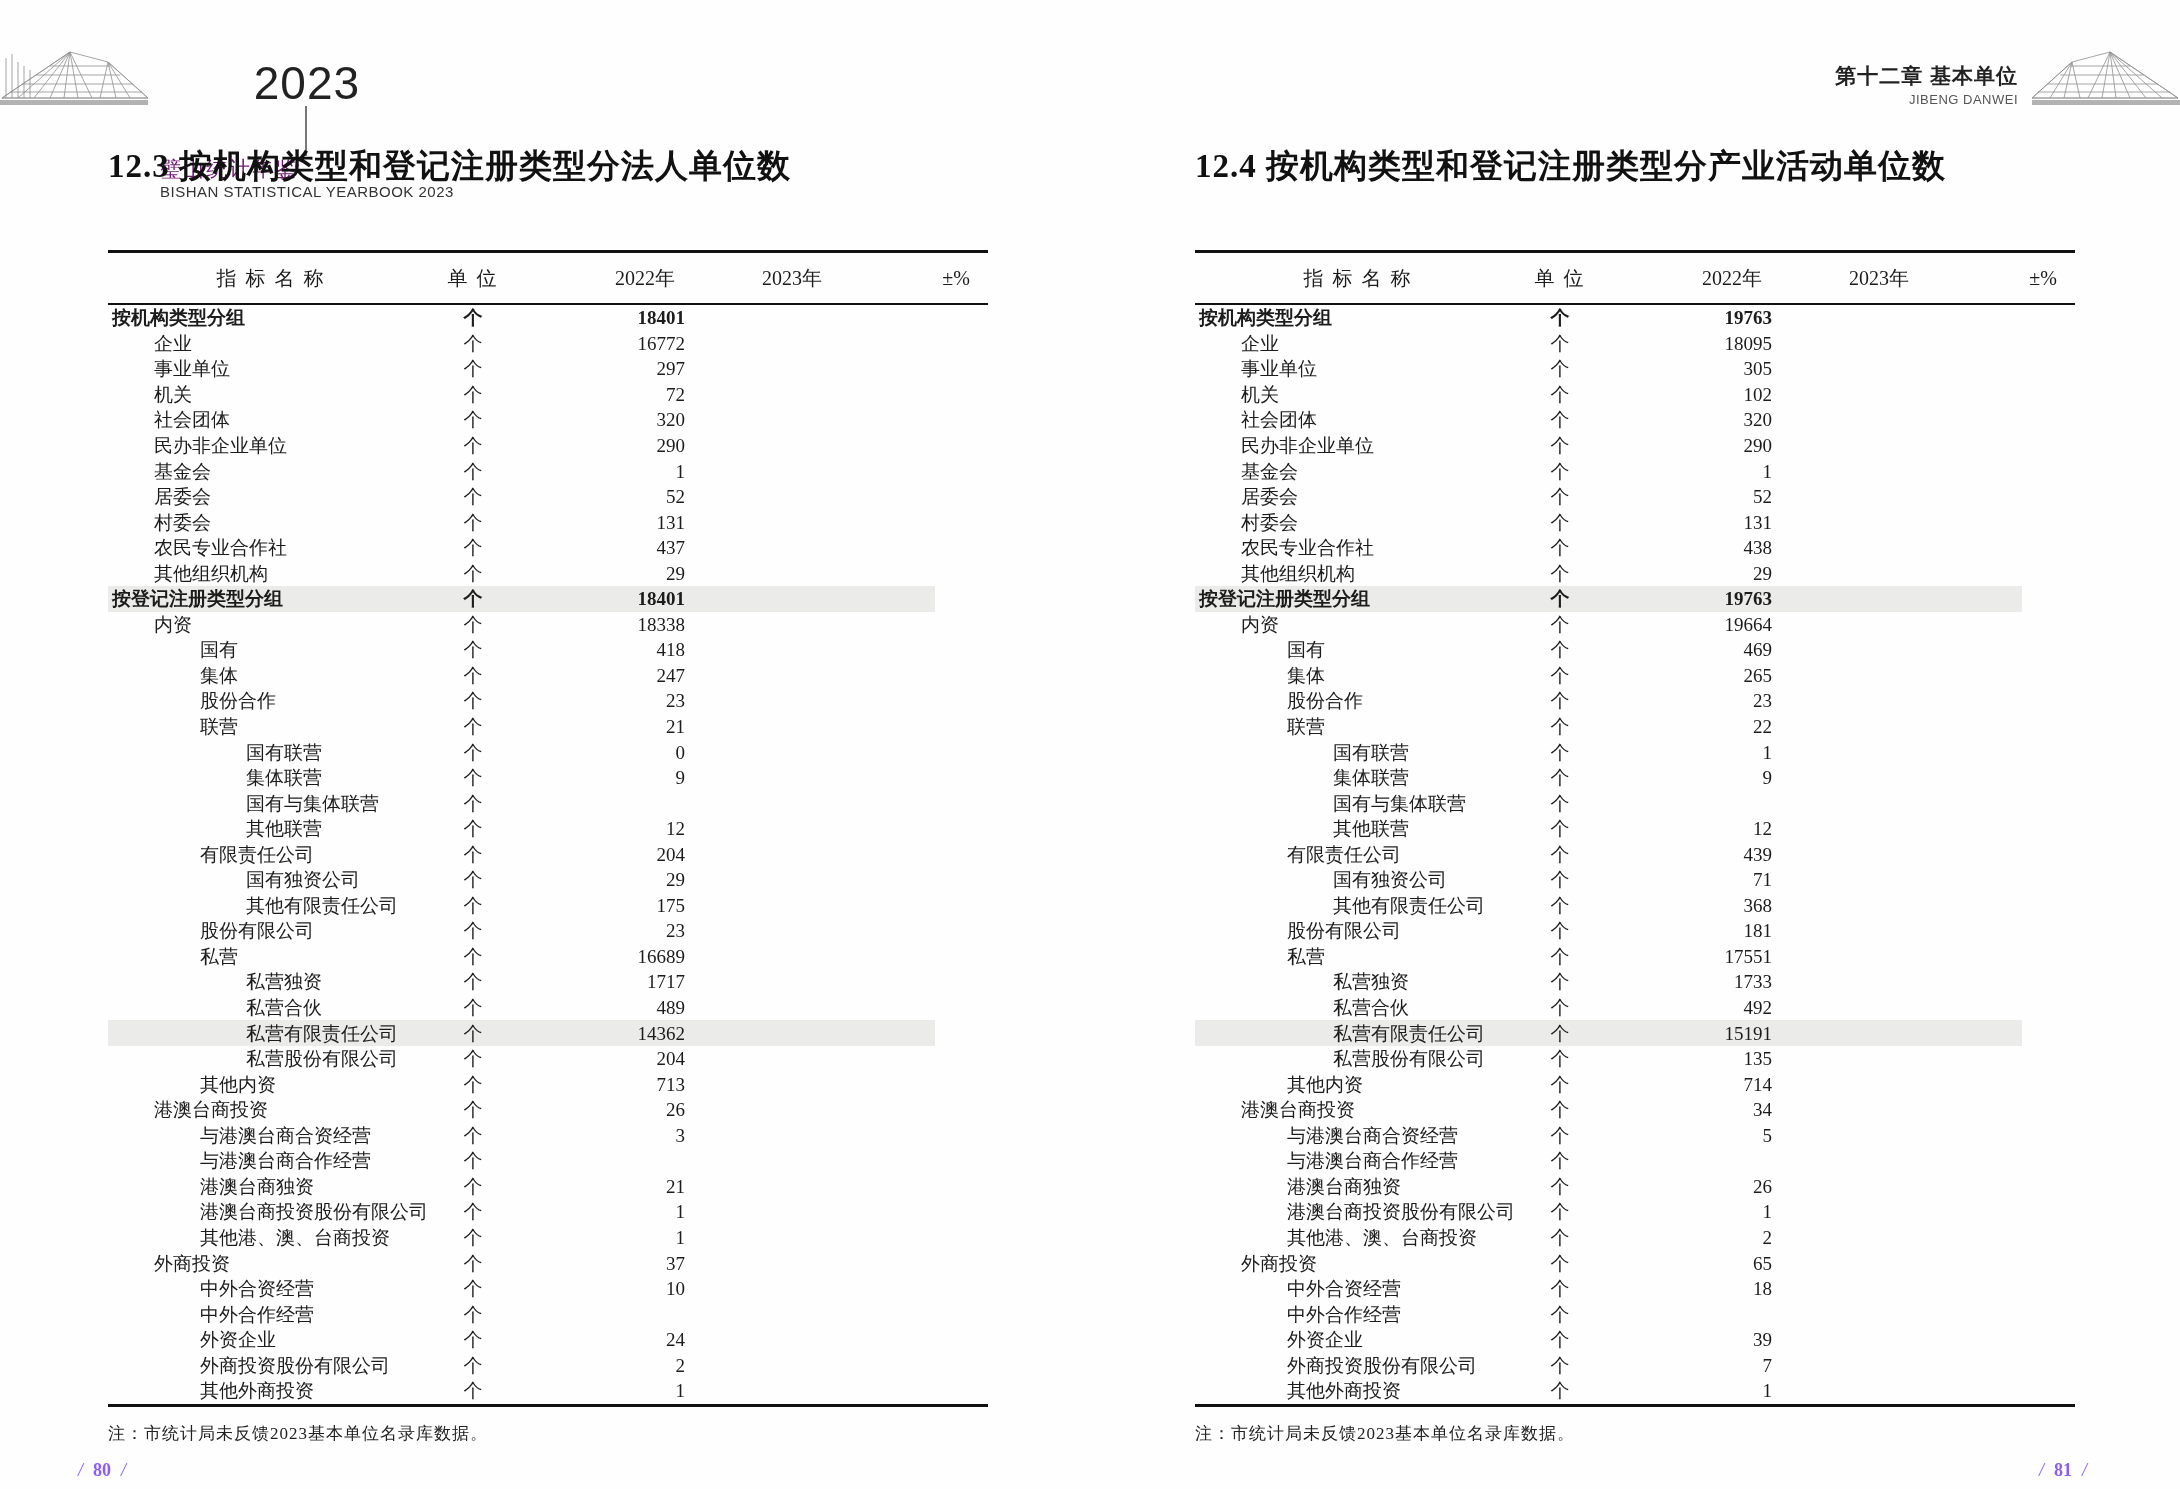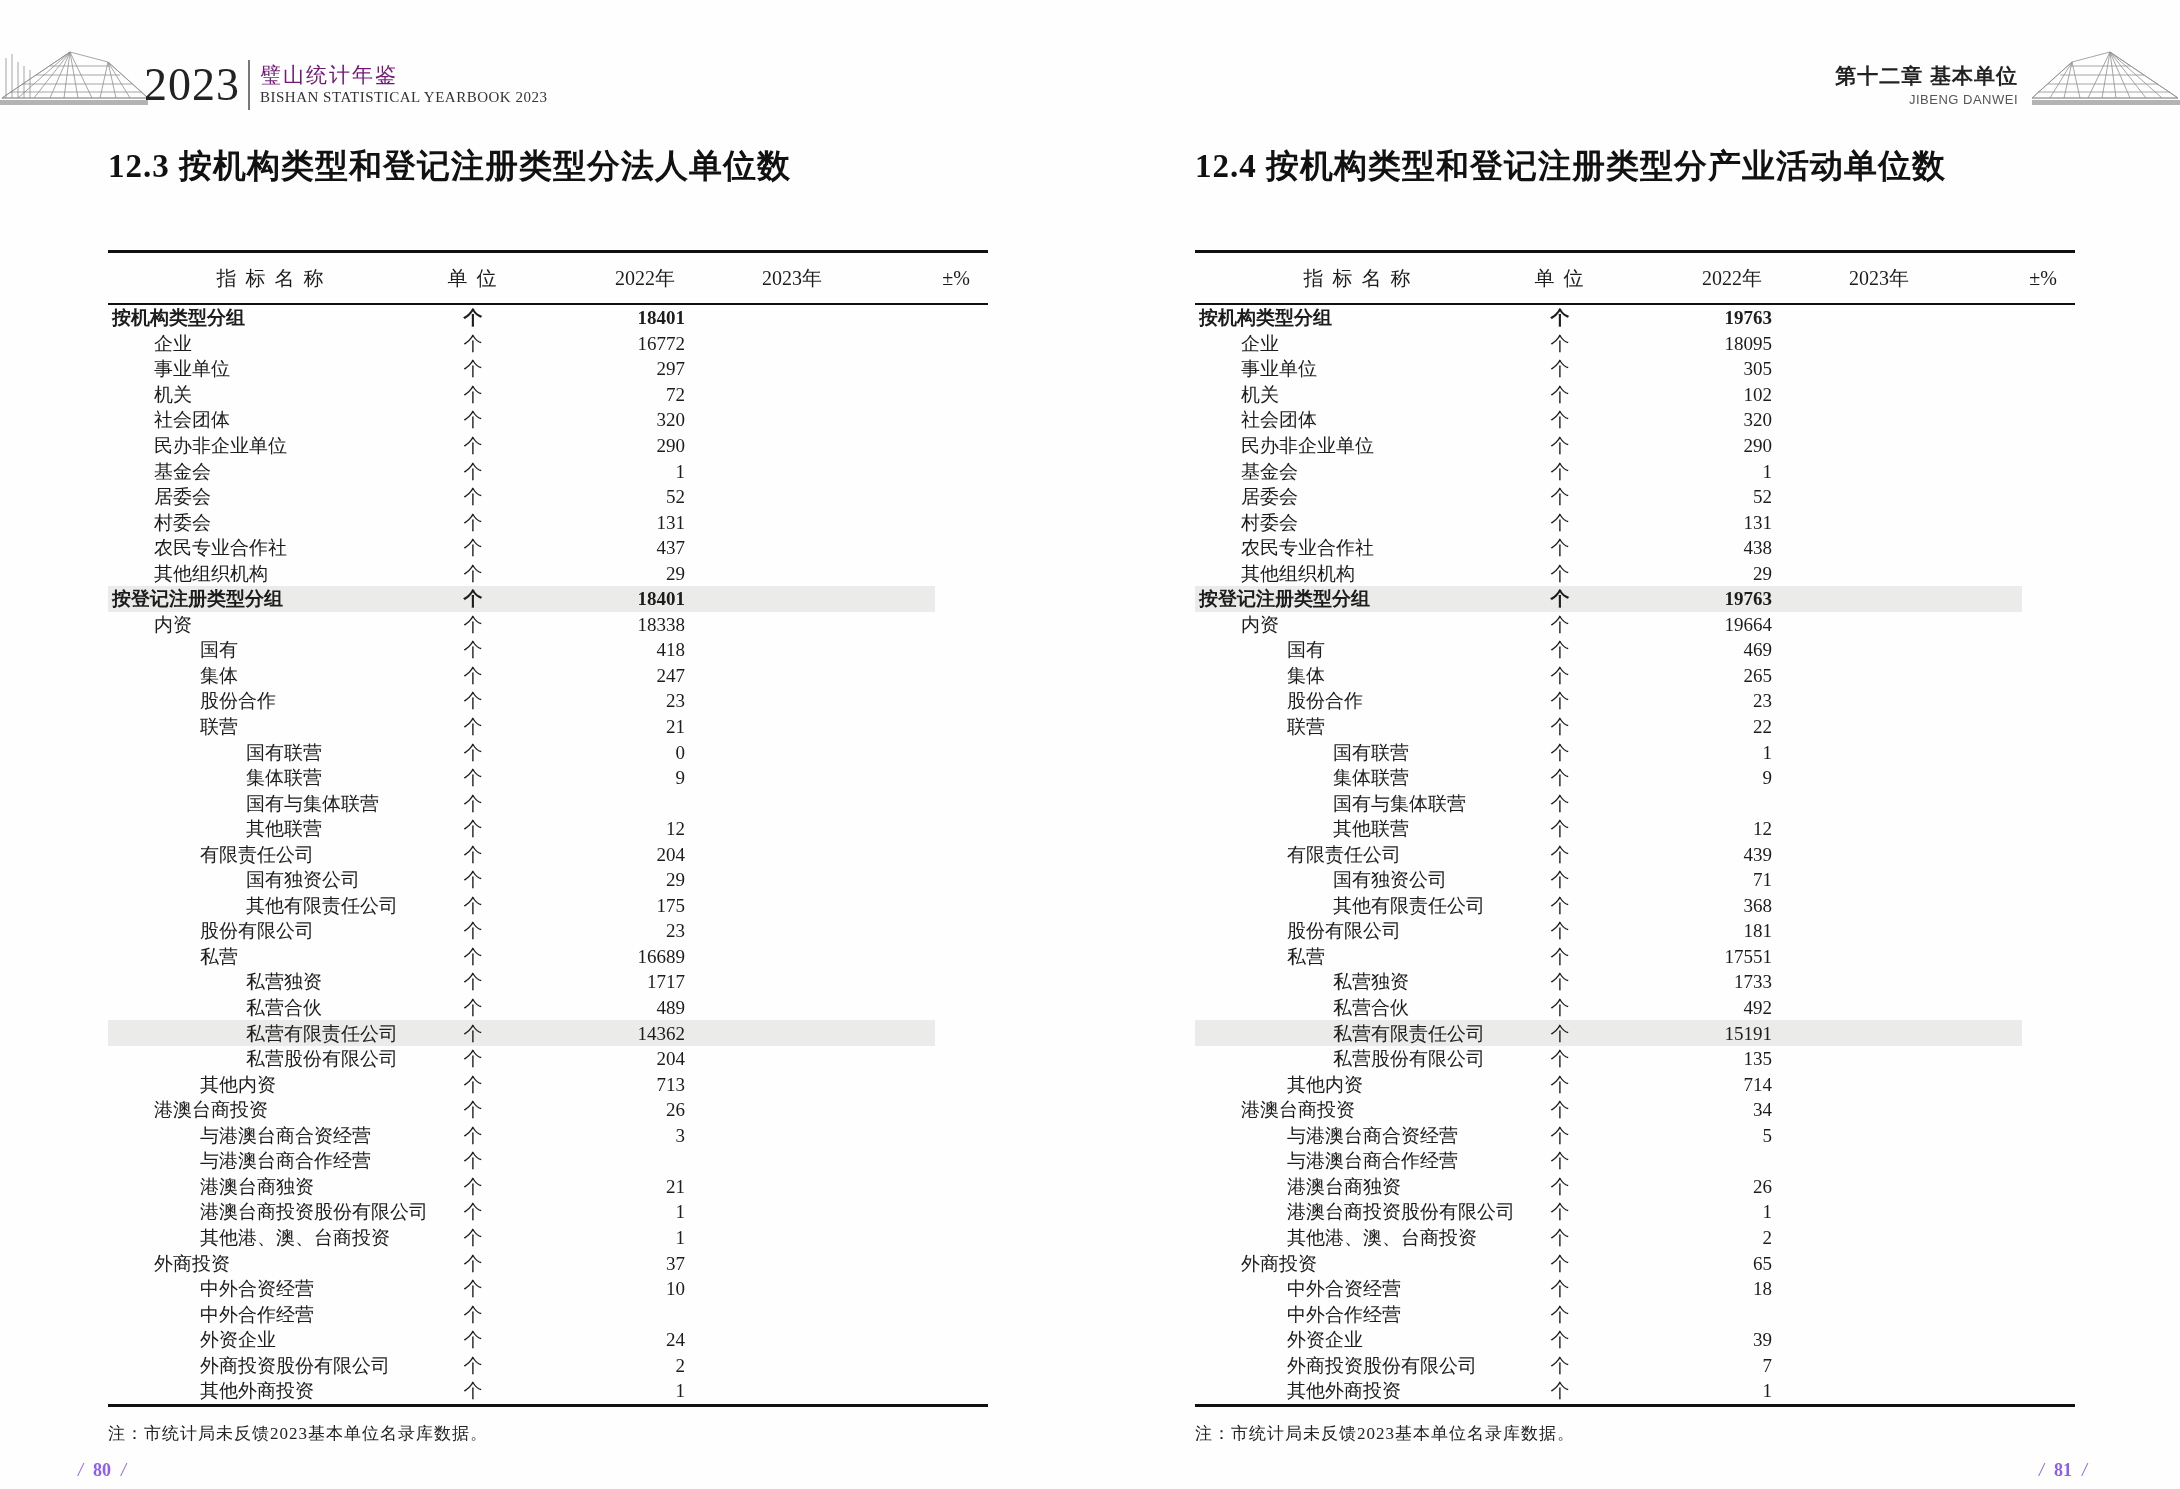--- a/index.html
+++ b/index.html
@@ -5,22 +5,22 @@
   html,body{margin:0;padding:0;background:#e8e8e6;}
   .page{
     position:relative;width:2180px;height:1489px;background:#fefefe;
     font-family:"Liberation Serif","DejaVu Serif",serif;color:#1c1c1c;
     overflow:hidden;
   }
   
   .logo{position:absolute;top:46px;width:152px;height:62px;}
   .logo-left{left:0;}
   .logo-right{right:0;}
-  .brand{position:absolute;left:144px;top:60px;display:flex;align-items:center;
-         font-family:Liberation Serif, serif;}
+  .brand{position:absolute;left:160px;top:60px;display:flex;align-items:center;
+         font-family:Liberation Sans, sans-serif;flex-direction:column;}
   .brand-year{font-size:46px;letter-spacing:1px;color:#222;line-height:1;}
   .brand-div{width:2px;height:50px;background:#777;margin:0 10px 0 8px;}
   .brand-titles{display:flex;flex-direction:column;justify-content:center;}
   .brand-cn{font-size:21px;color:#701a75;letter-spacing:2px;line-height:1.25;}
   .brand-en{font-size:15px;color:#333;letter-spacing:0.5px;line-height:1.3;text-align:center;}
   .chapter{position:absolute;right:162px;top:62px;text-align:right;
            font-family:"Liberation Sans","DejaVu Sans",sans-serif;}
   .chapter-cn{font-size:21px;font-weight:bold;color:#222;letter-spacing:1px;}
   .chapter-en{font-size:13px;color:#555;letter-spacing:0.5px;margin-top:2px;}
   

